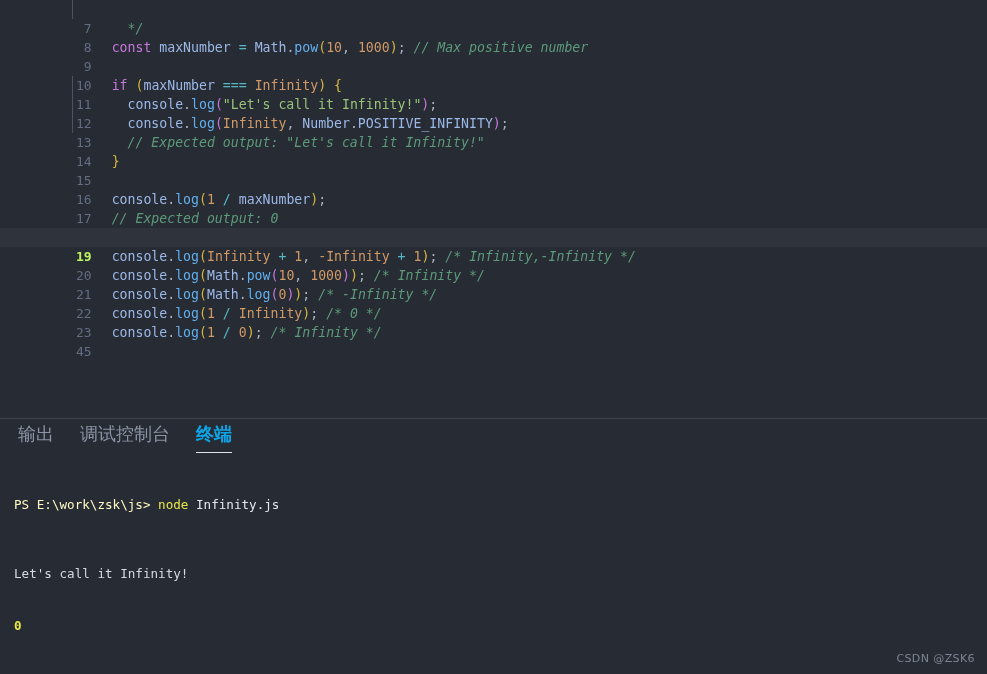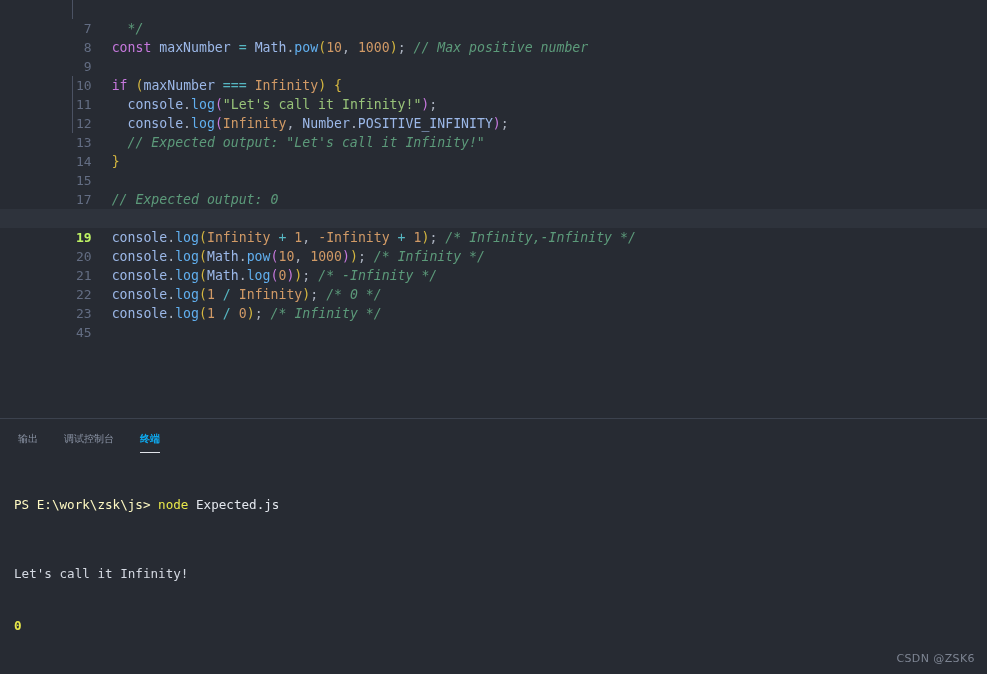--- a/index.html
+++ b/index.html
@@ -101,21 +101,21 @@
   }
   .panel-tabs {
     display: flex;
     align-items: flex-end;
     height: 34px;
     padding-left: 18px;
     gap: 26px;
   }
   .panel-tab {
     font-family: "DejaVu Sans", "Liberation Sans", sans-serif;
-    font-size: 10px;
+    font-size: 18px;
     color: #8b94a5;
     padding-bottom: 7px;
     position: relative;
     cursor: pointer;
     white-space: nowrap;
   }
   .panel-tab.active {
     color: #0ea5e9;
     font-weight: bold;
   }
@@ -191,20 +191,23 @@
     </div>
 
     <div class="code-line">
       <span class="ln">14</span><span class="code-text"><span class="t-brace">}</span></span>
     </div>
 
     <div class="code-line">
       <span class="ln">15</span><span class="code-text"></span>
     </div>
 
+    <div class="code-line">
+      <span class="ln">16</span><span class="code-text"><span class="t-obj">console</span><span class="t-punct">.</span><span class="t-fn">log</span><span class="t-paren">(</span><span class="t-num">1</span><span class="t-plain"> </span><span class="t-op">/</span><span class="t-plain"> </span><span class="t-var">maxNumber</span><span class="t-paren">)</span><span class="t-punct">;</span></span>
+    </div>
 
     <div class="code-line">
       <span class="ln">17</span><span class="code-text"><span class="t-com">// Expected output: 0</span></span>
     </div>
 
     <div class="code-line">
       <span class="ln">18</span><span class="code-text"><span class="t-obj">console</span><span class="t-punct">.</span><span class="t-fn">log</span><span class="t-paren">(</span><span class="t-inf">Infinity</span><span class="t-punct">, </span><span class="t-inf">-Infinity</span><span class="t-paren">)</span><span class="t-punct">;</span><span class="t-plain"> </span><span class="t-com">/* Infinity,-Infinity */</span></span>
     </div>
 
     <div class="code-line active">
@@ -237,21 +240,21 @@
 
   <div class="panel">
 
     <div class="panel-tabs">
       <div class="panel-tab">输出</div>
       <div class="panel-tab">调试控制台</div>
       <div class="panel-tab active">终端</div>
     </div>
 
     <div class="terminal">
-      <div class="term-line"><span class="c-prompt">PS E:\work\zsk\js&gt;</span><span class="c-prompt"> </span><span class="c-cmd">node</span><span class="c-arg"> </span><span class="c-arg">Expected.js</span></div>
+      <div class="term-line"><span class="c-prompt">PS E:\work\zsk\js&gt;</span><span class="c-prompt"> </span><span class="c-cmd">node</span><span class="c-arg"> </span><span class="c-arg">Infinity.js</span></div>
 
       <div class="term-line"><span class="c-out">Let's call it Infinity!</span></div>
       <div class="term-line"><span class="c-num">0</span></div>
       
       
       
       
       
       
 

